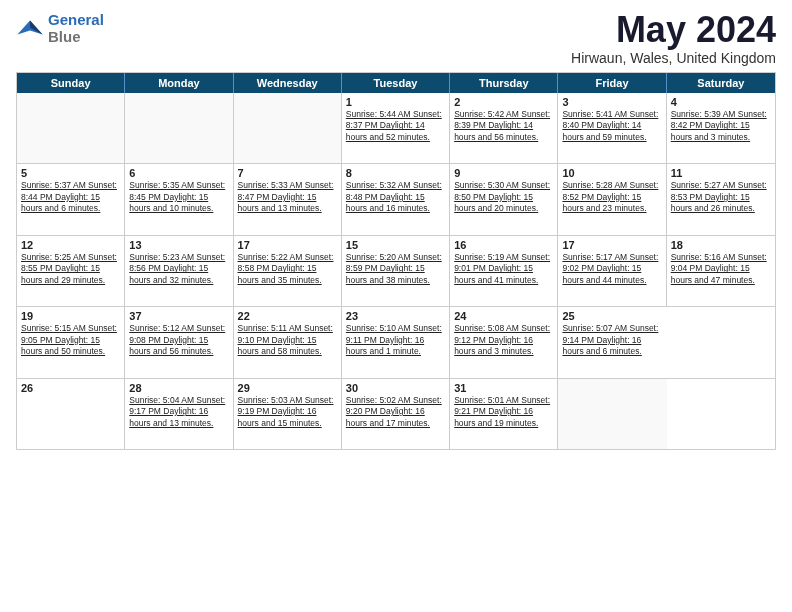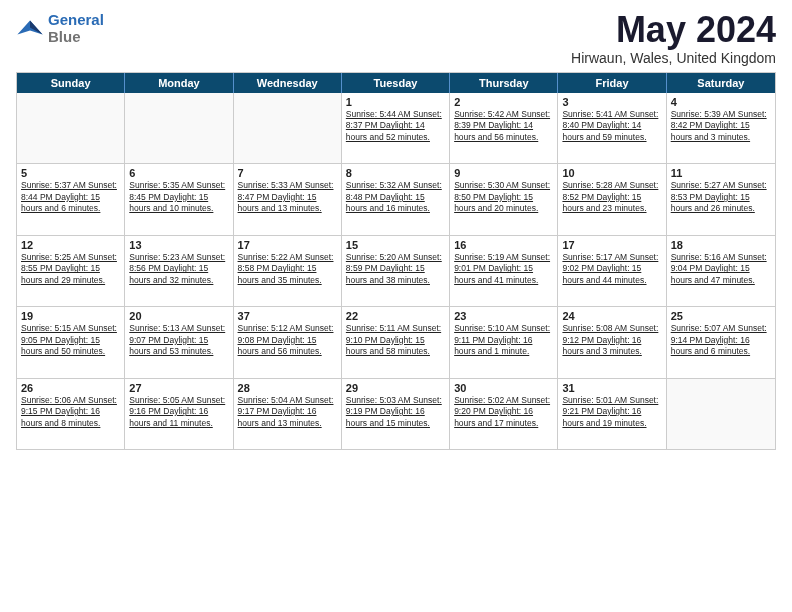--- a/index.html
+++ b/index.html
@@ -279,27 +279,20 @@
         </div>
         <div class="cal-row">
           <div class="cal-cell">
             <div class="day-num">19</div>
             <div class="day-info">Sunrise: 5:15 AM
 Sunset: 9:05 PM
 Daylight: 15 hours
 and 50 minutes.</div>
           </div>
           <div class="cal-cell">
-            <div class="day-num">20</div>
-            <div class="day-info">Sunrise: 5:13 AM
-Sunset: 9:07 PM
-Daylight: 15 hours
-and 53 minutes.</div>
-          </div>
-          <div class="cal-cell">
             <div class="day-num">37</div>
             <div class="day-info">Sunrise: 5:12 AM
 Sunset: 9:08 PM
 Daylight: 15 hours
 and 56 minutes.</div>
           </div>
           <div class="cal-cell">
             <div class="day-num">22</div>
             <div class="day-info">Sunrise: 5:11 AM
 Sunset: 9:10 PM
@@ -324,31 +317,20 @@
             <div class="day-num">25</div>
             <div class="day-info">Sunrise: 5:07 AM
 Sunset: 9:14 PM
 Daylight: 16 hours
 and 6 minutes.</div>
           </div>
         </div>
         <div class="cal-row">
           <div class="cal-cell">
             <div class="day-num">26</div>
-            <div class="day-info">Sunrise: 5:06 AM
-Sunset: 9:15 PM
-Daylight: 16 hours
-and 8 minutes.</div>
-          </div>
-          <div class="cal-cell">
-            <div class="day-num">27</div>
-            <div class="day-info">Sunrise: 5:05 AM
-Sunset: 9:16 PM
-Daylight: 16 hours
-and 11 minutes.</div>
           </div>
           <div class="cal-cell">
             <div class="day-num">28</div>
             <div class="day-info">Sunrise: 5:04 AM
 Sunset: 9:17 PM
 Daylight: 16 hours
 and 13 minutes.</div>
           </div>
           <div class="cal-cell">
             <div class="day-num">29</div>

